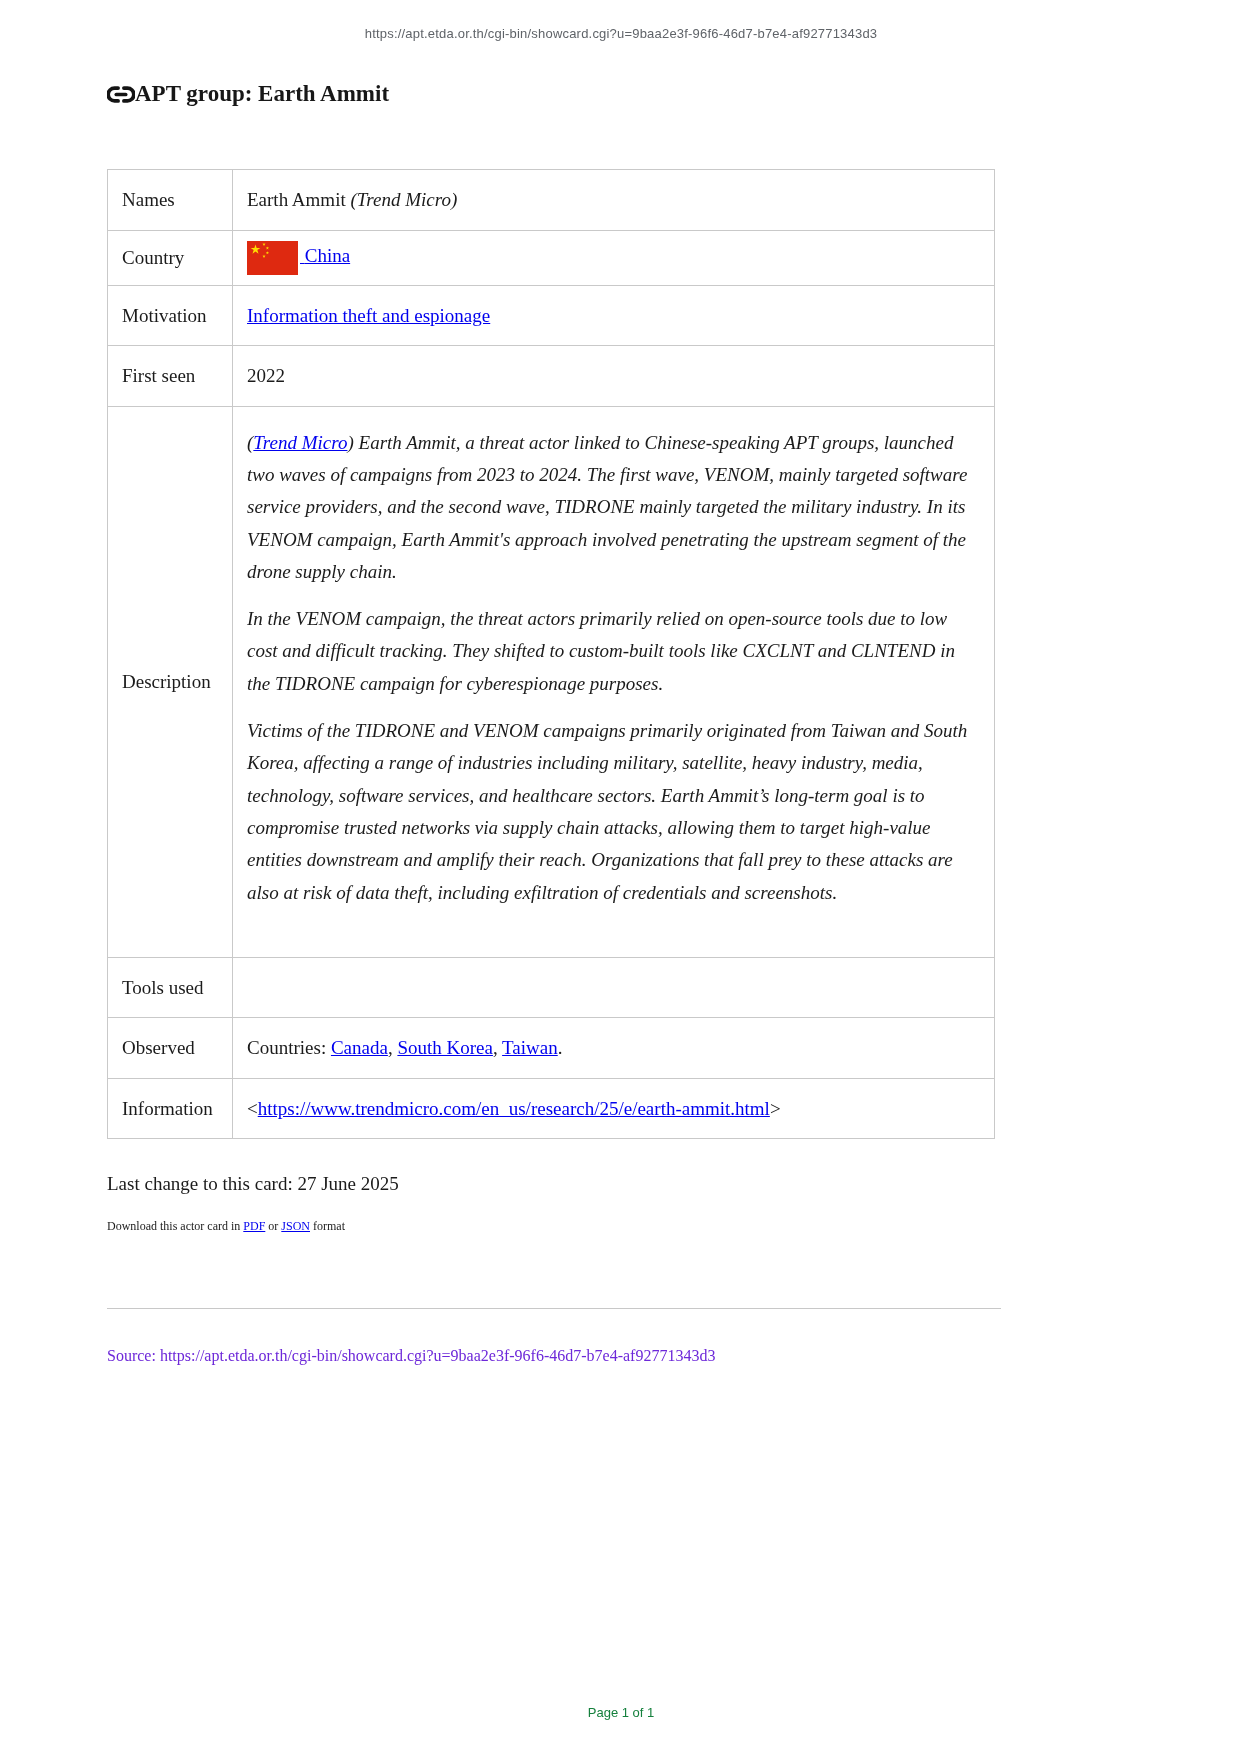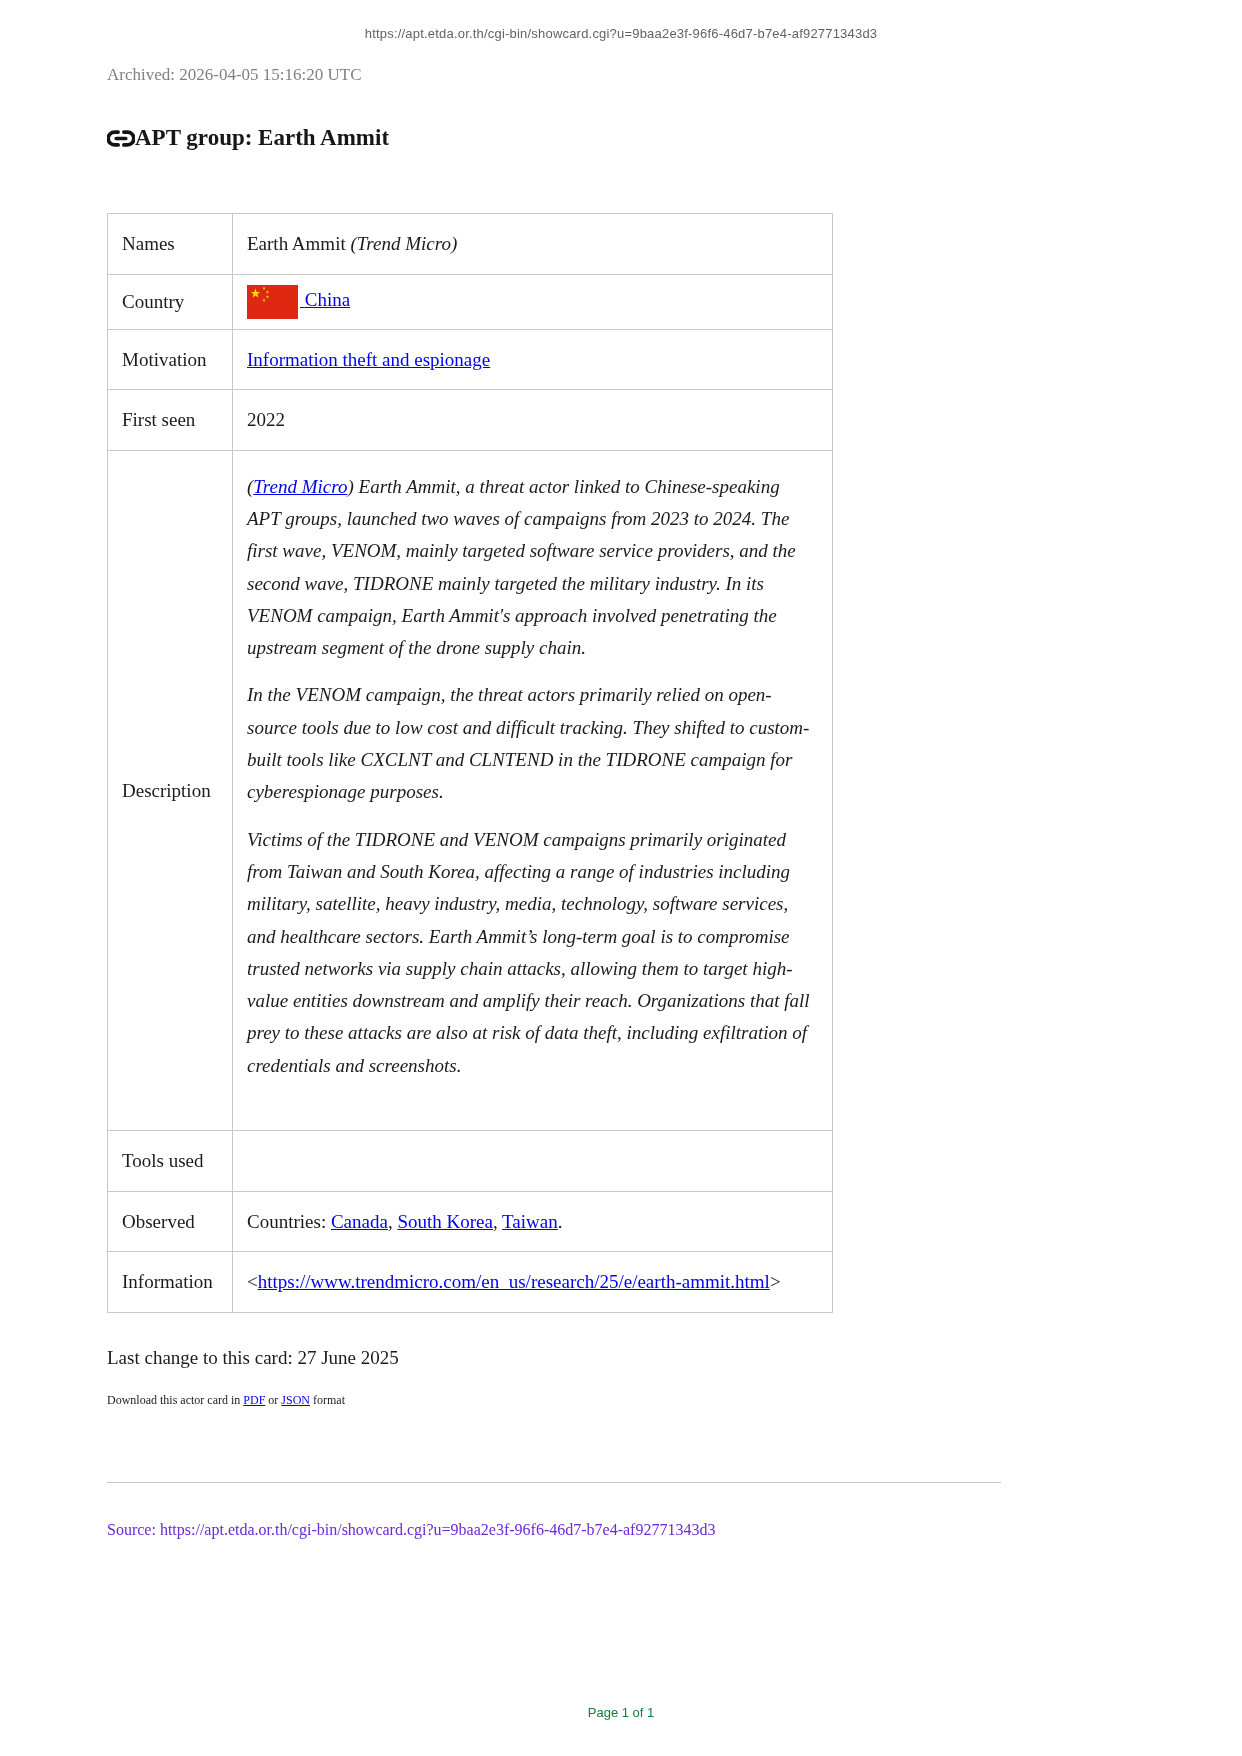--- a/index.html
+++ b/index.html
@@ -46,21 +46,21 @@
     font-size:23px;
     font-weight:bold;
     color:#171717;
     display:flex;
     align-items:center;
   }
   .link-icon-svg{display:block;}
   table.card-table{
     border-collapse:collapse;
     margin-top:62px;
-    width:726px;
+    width:888px;
     font-size:19px;
   }
   table.card-table td{
     border:1px solid #c9c9c9;
     padding:16px 14px;
     vertical-align:middle;
     line-height:1.45;
   }
   td.label-cell{width:125px;}
   tr.country-row td{padding-top:10px;padding-bottom:10px;}
@@ -109,21 +109,20 @@
   }
 </style>
 </head>
 <body>
 
 <div class="browser-header">https://apt.etda.or.th/cgi-bin/showcard.cgi?u=9baa2e3f-96f6-46d7-b7e4-af92771343d3</div>
 
 <div class="content">
 
 
-  <div class="archived-line">Archived: 2026-04-05 15:16:20 UTC</div>
 
   <h2 class="section-heading">
     <span>
       <svg class="link-icon-svg" width="28" height="19" viewBox="0 0 24 16" aria-hidden="true">
         <g fill="none" stroke="#141414" stroke-width="3.2" stroke-linecap="round">
           <path d="M9.5 2.5 H6.5 a5.5 5.5 0 0 0 0 11 h3"></path>
           <path d="M14.5 2.5 h3 a5.5 5.5 0 0 1 0 11 h-3"></path>
           <line x1="8" y1="8" x2="16" y2="8"></line>
         </g>
       </svg>

